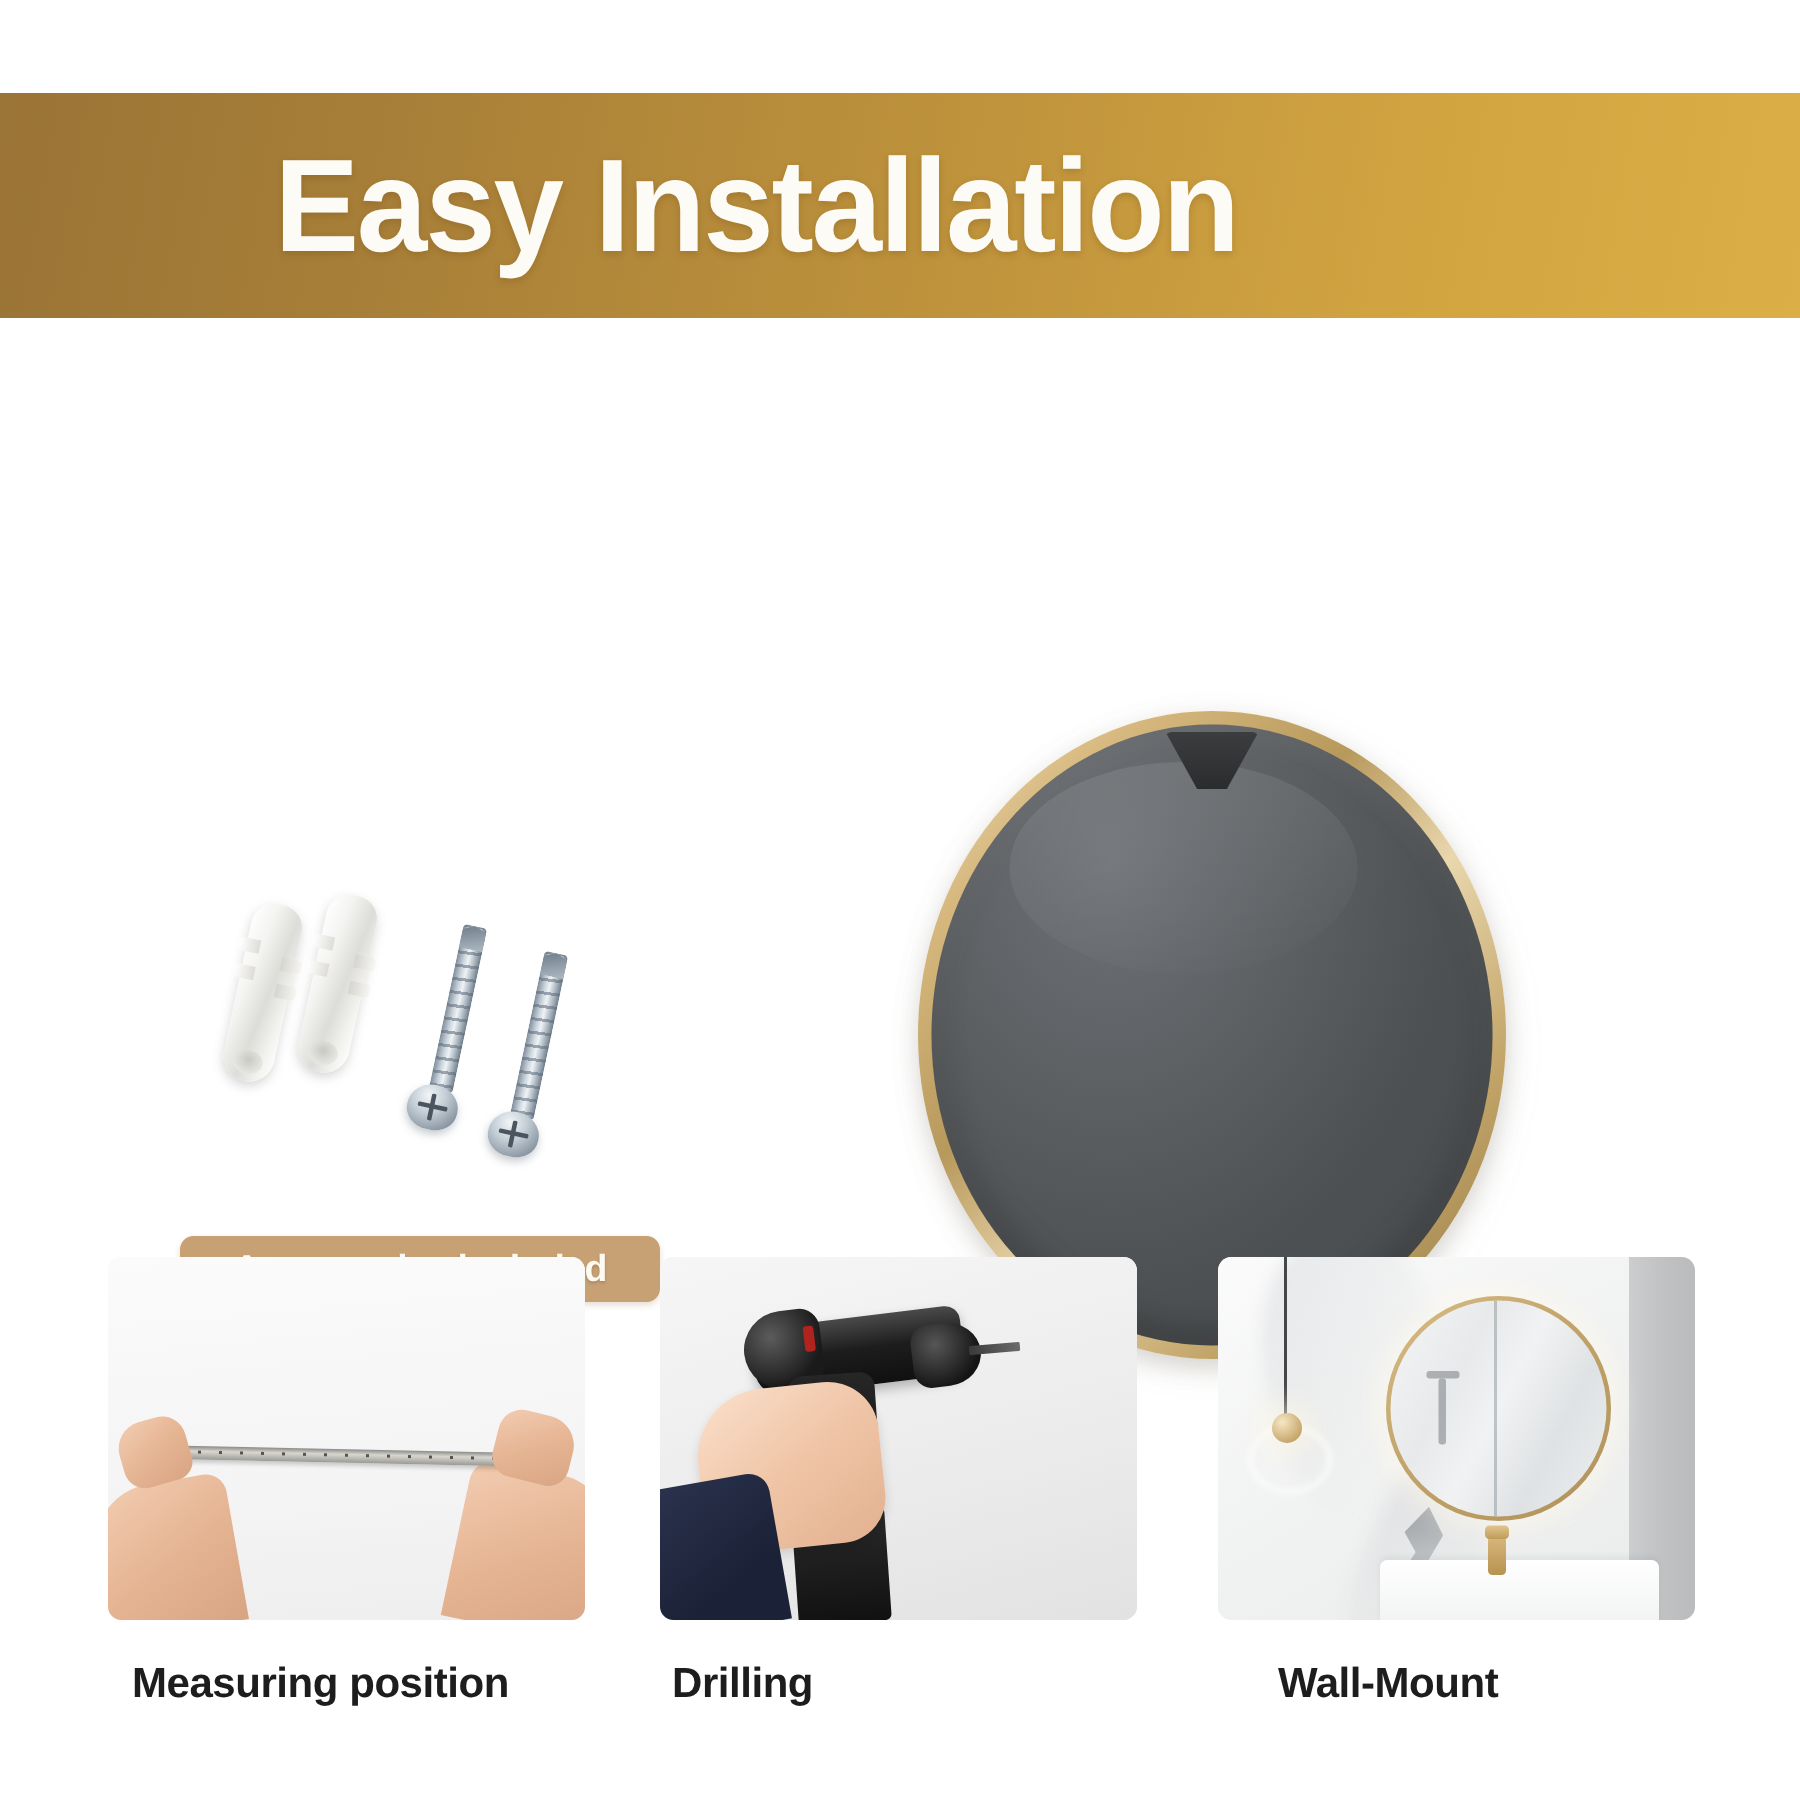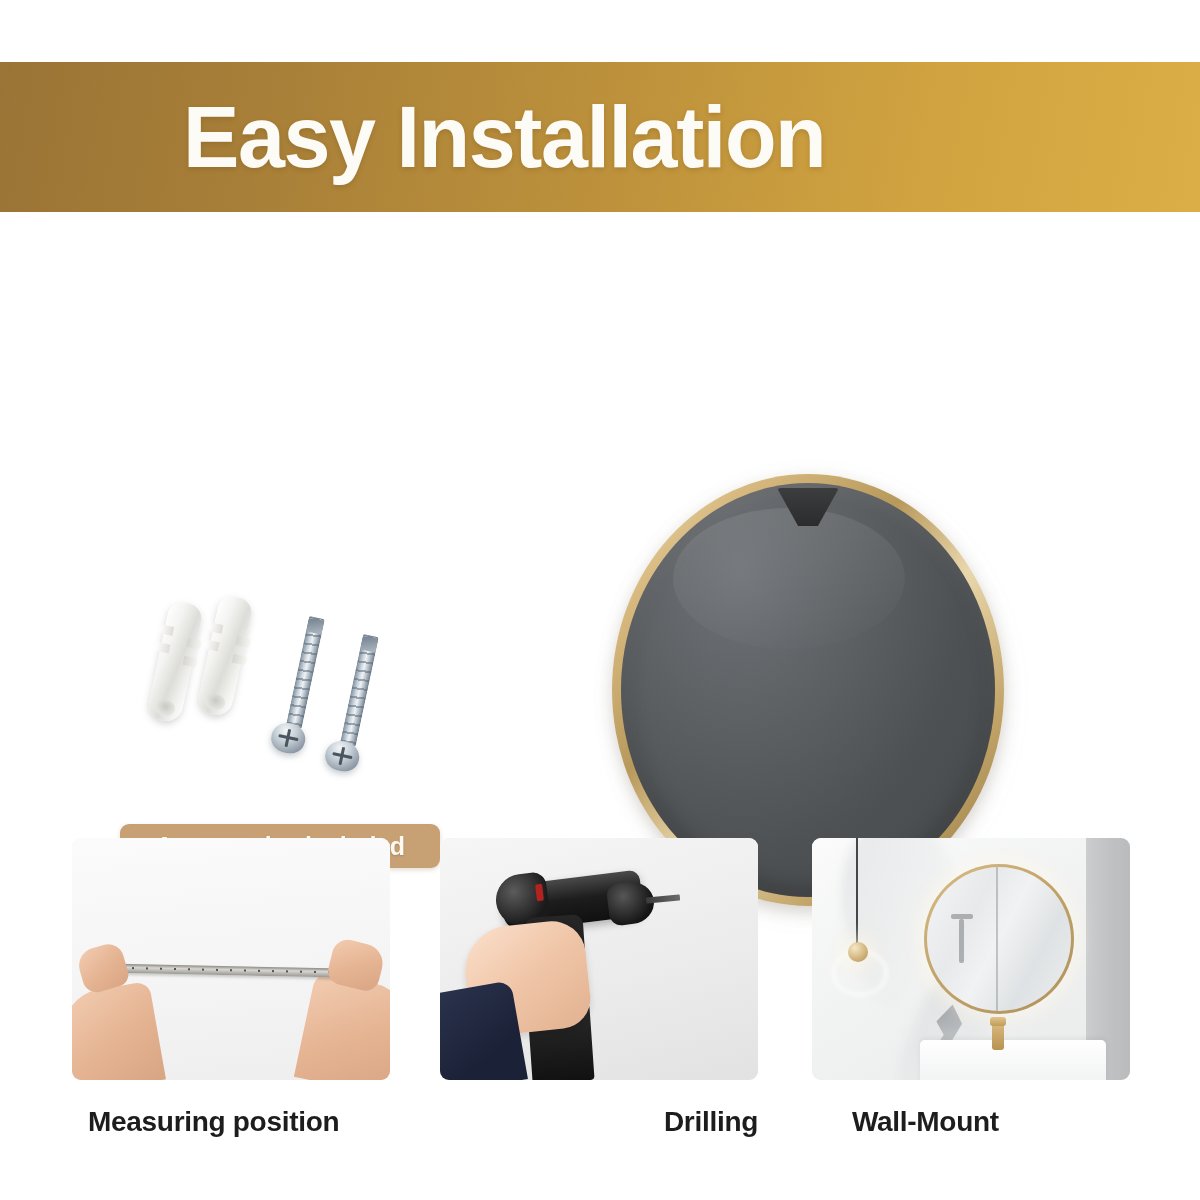--- a/index.html
+++ b/index.html
@@ -212,21 +212,21 @@
     font-size:28px;
     font-weight:bold;
     color:#1d1d1d;
     letter-spacing:-0.3px;
     white-space:nowrap;
   }
   .step-1{ left:72px; top:6px; }
   .step-2{ left:440px; top:6px; }
   .step-3{ left:812px; top:6px; }
   .step-1 .step-caption{ margin-left:16px; }
-  .step-2 .step-caption{ margin-left:20px;text-align:right; }
+  .step-2 .step-caption{ margin-left:8px; }
   .step-3 .step-caption{ margin-left:40px; }
 
   
   .p1-bg{ position:absolute; inset:0; background:linear-gradient(175deg,#fbfbfb 0%,#f4f4f4 62%,#eeeeee 100%); }
   .p1-tape{
     position:absolute;
     left:32px; top:128px;
     width:240px; height:9px;
     background:linear-gradient(180deg,#8a8a88 0%,#d8d6cf 38%,#9a9a96 100%);
     border-radius:2px;

